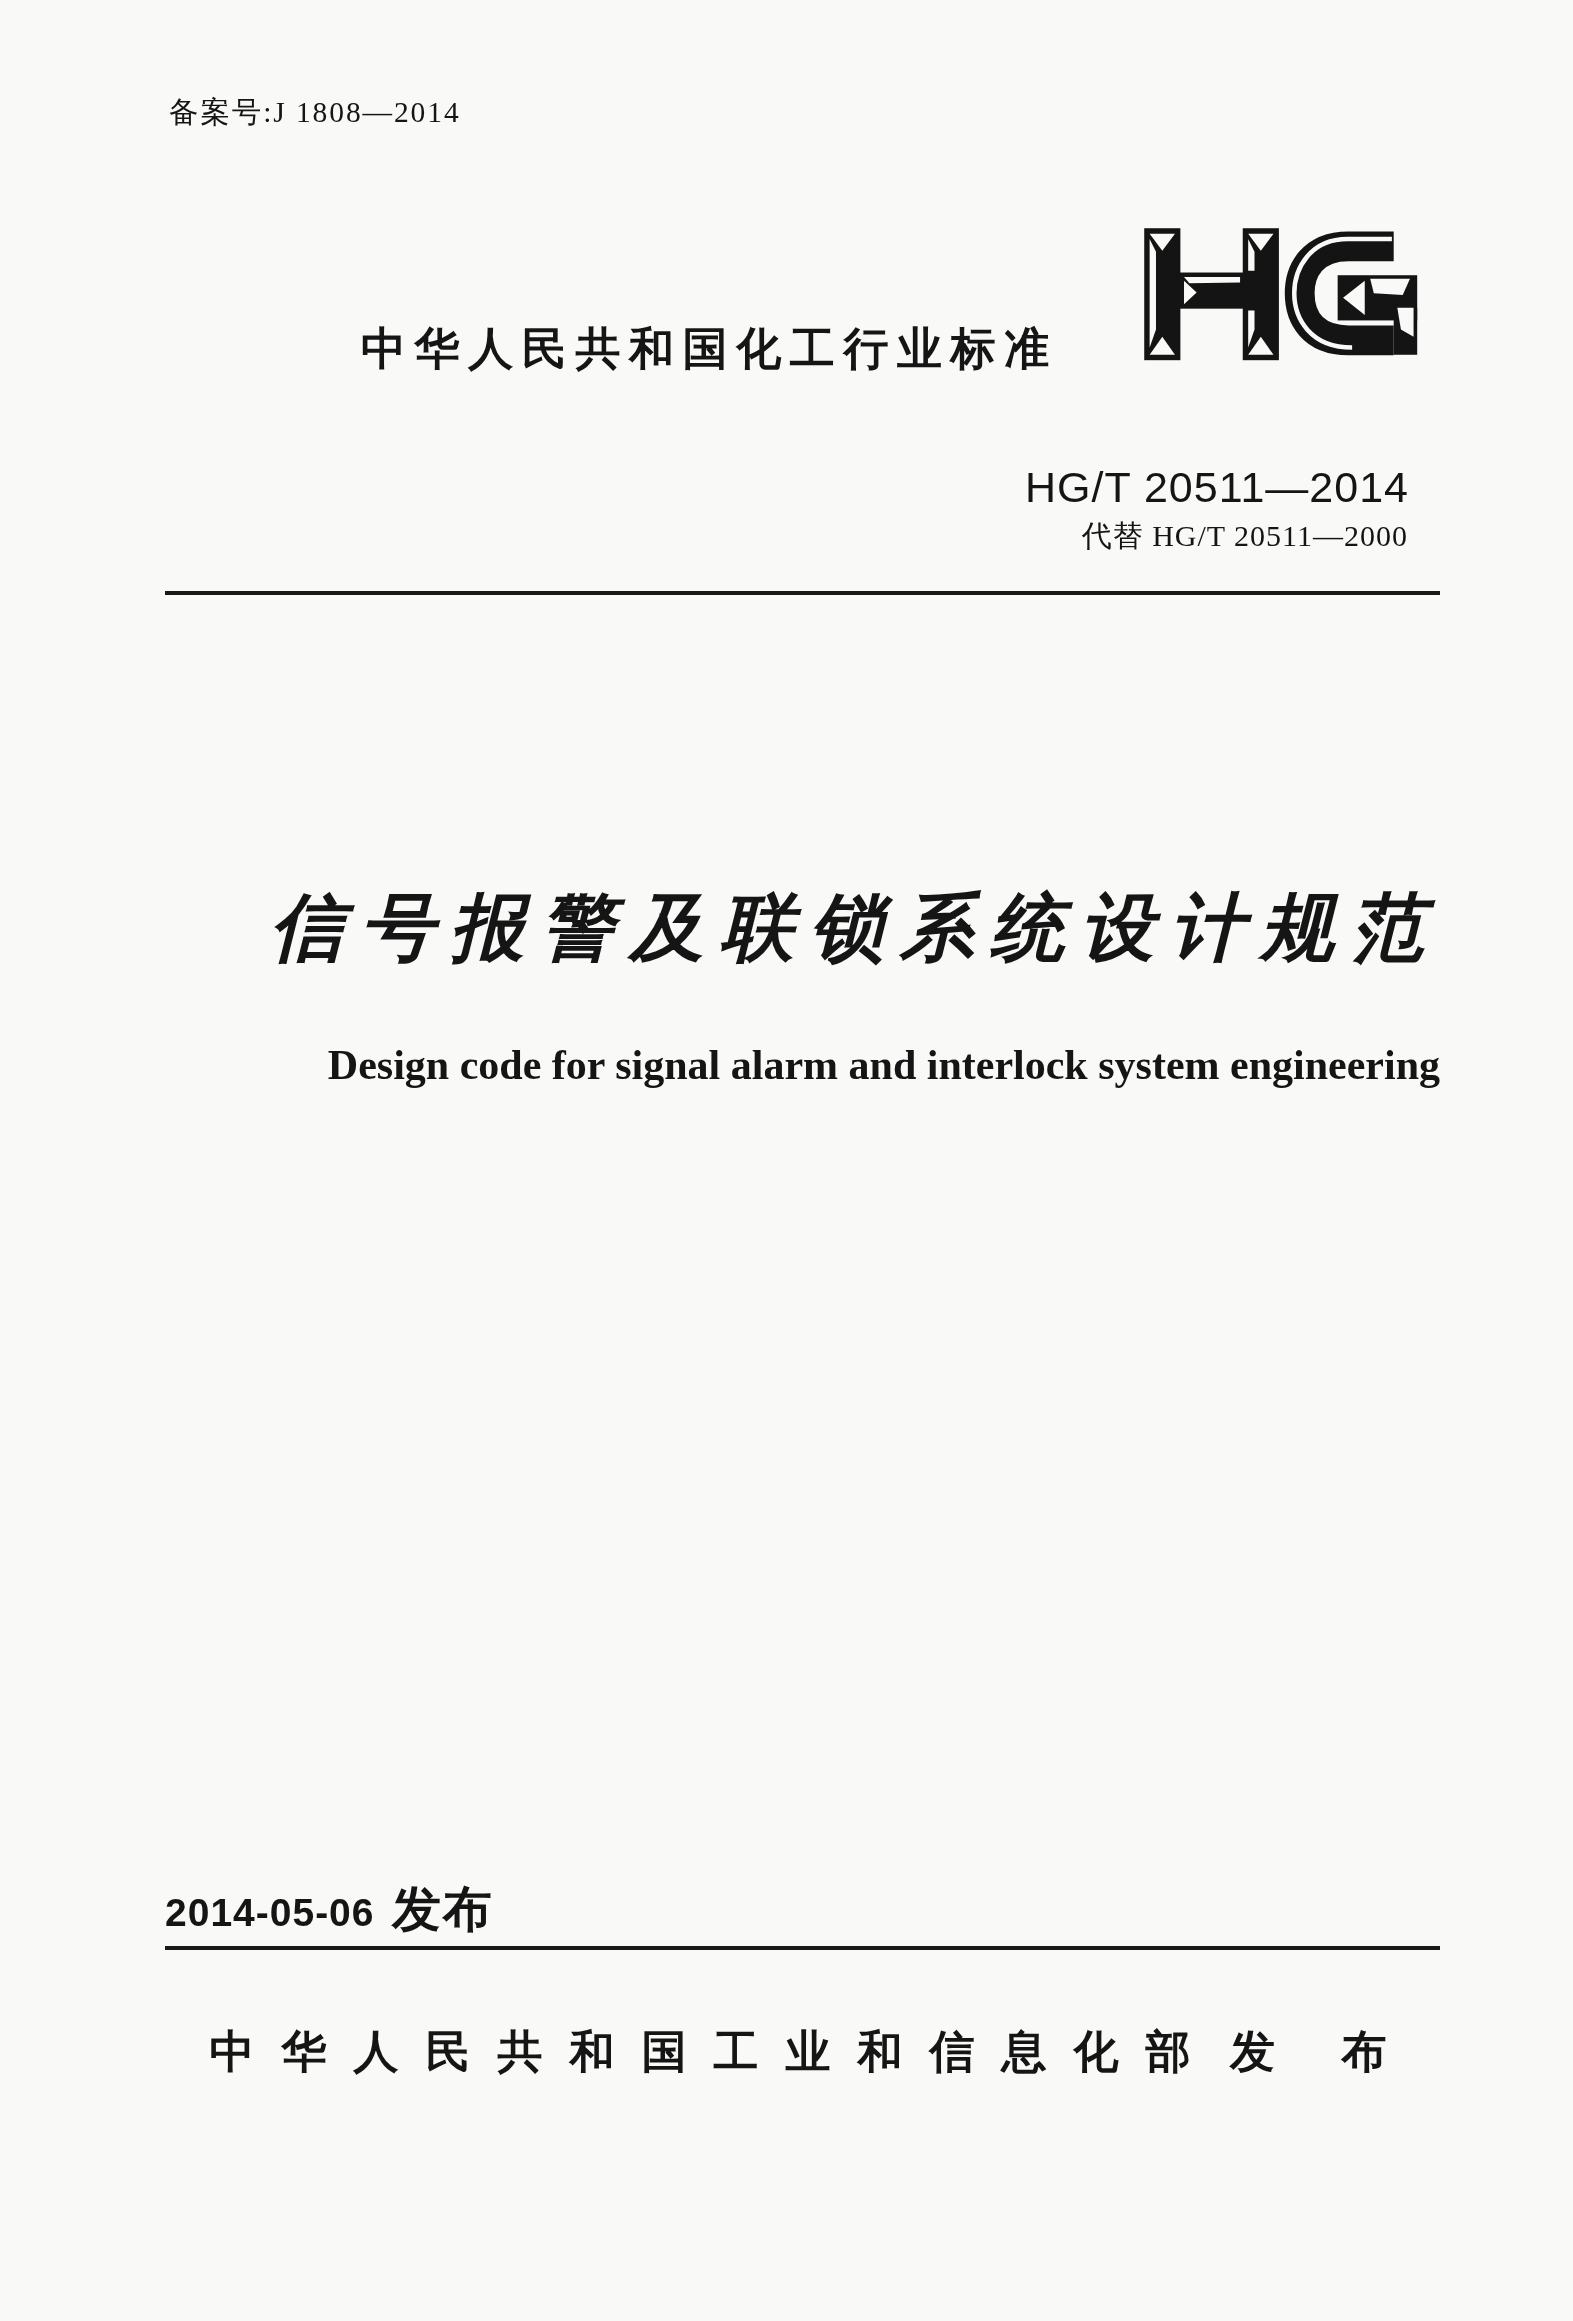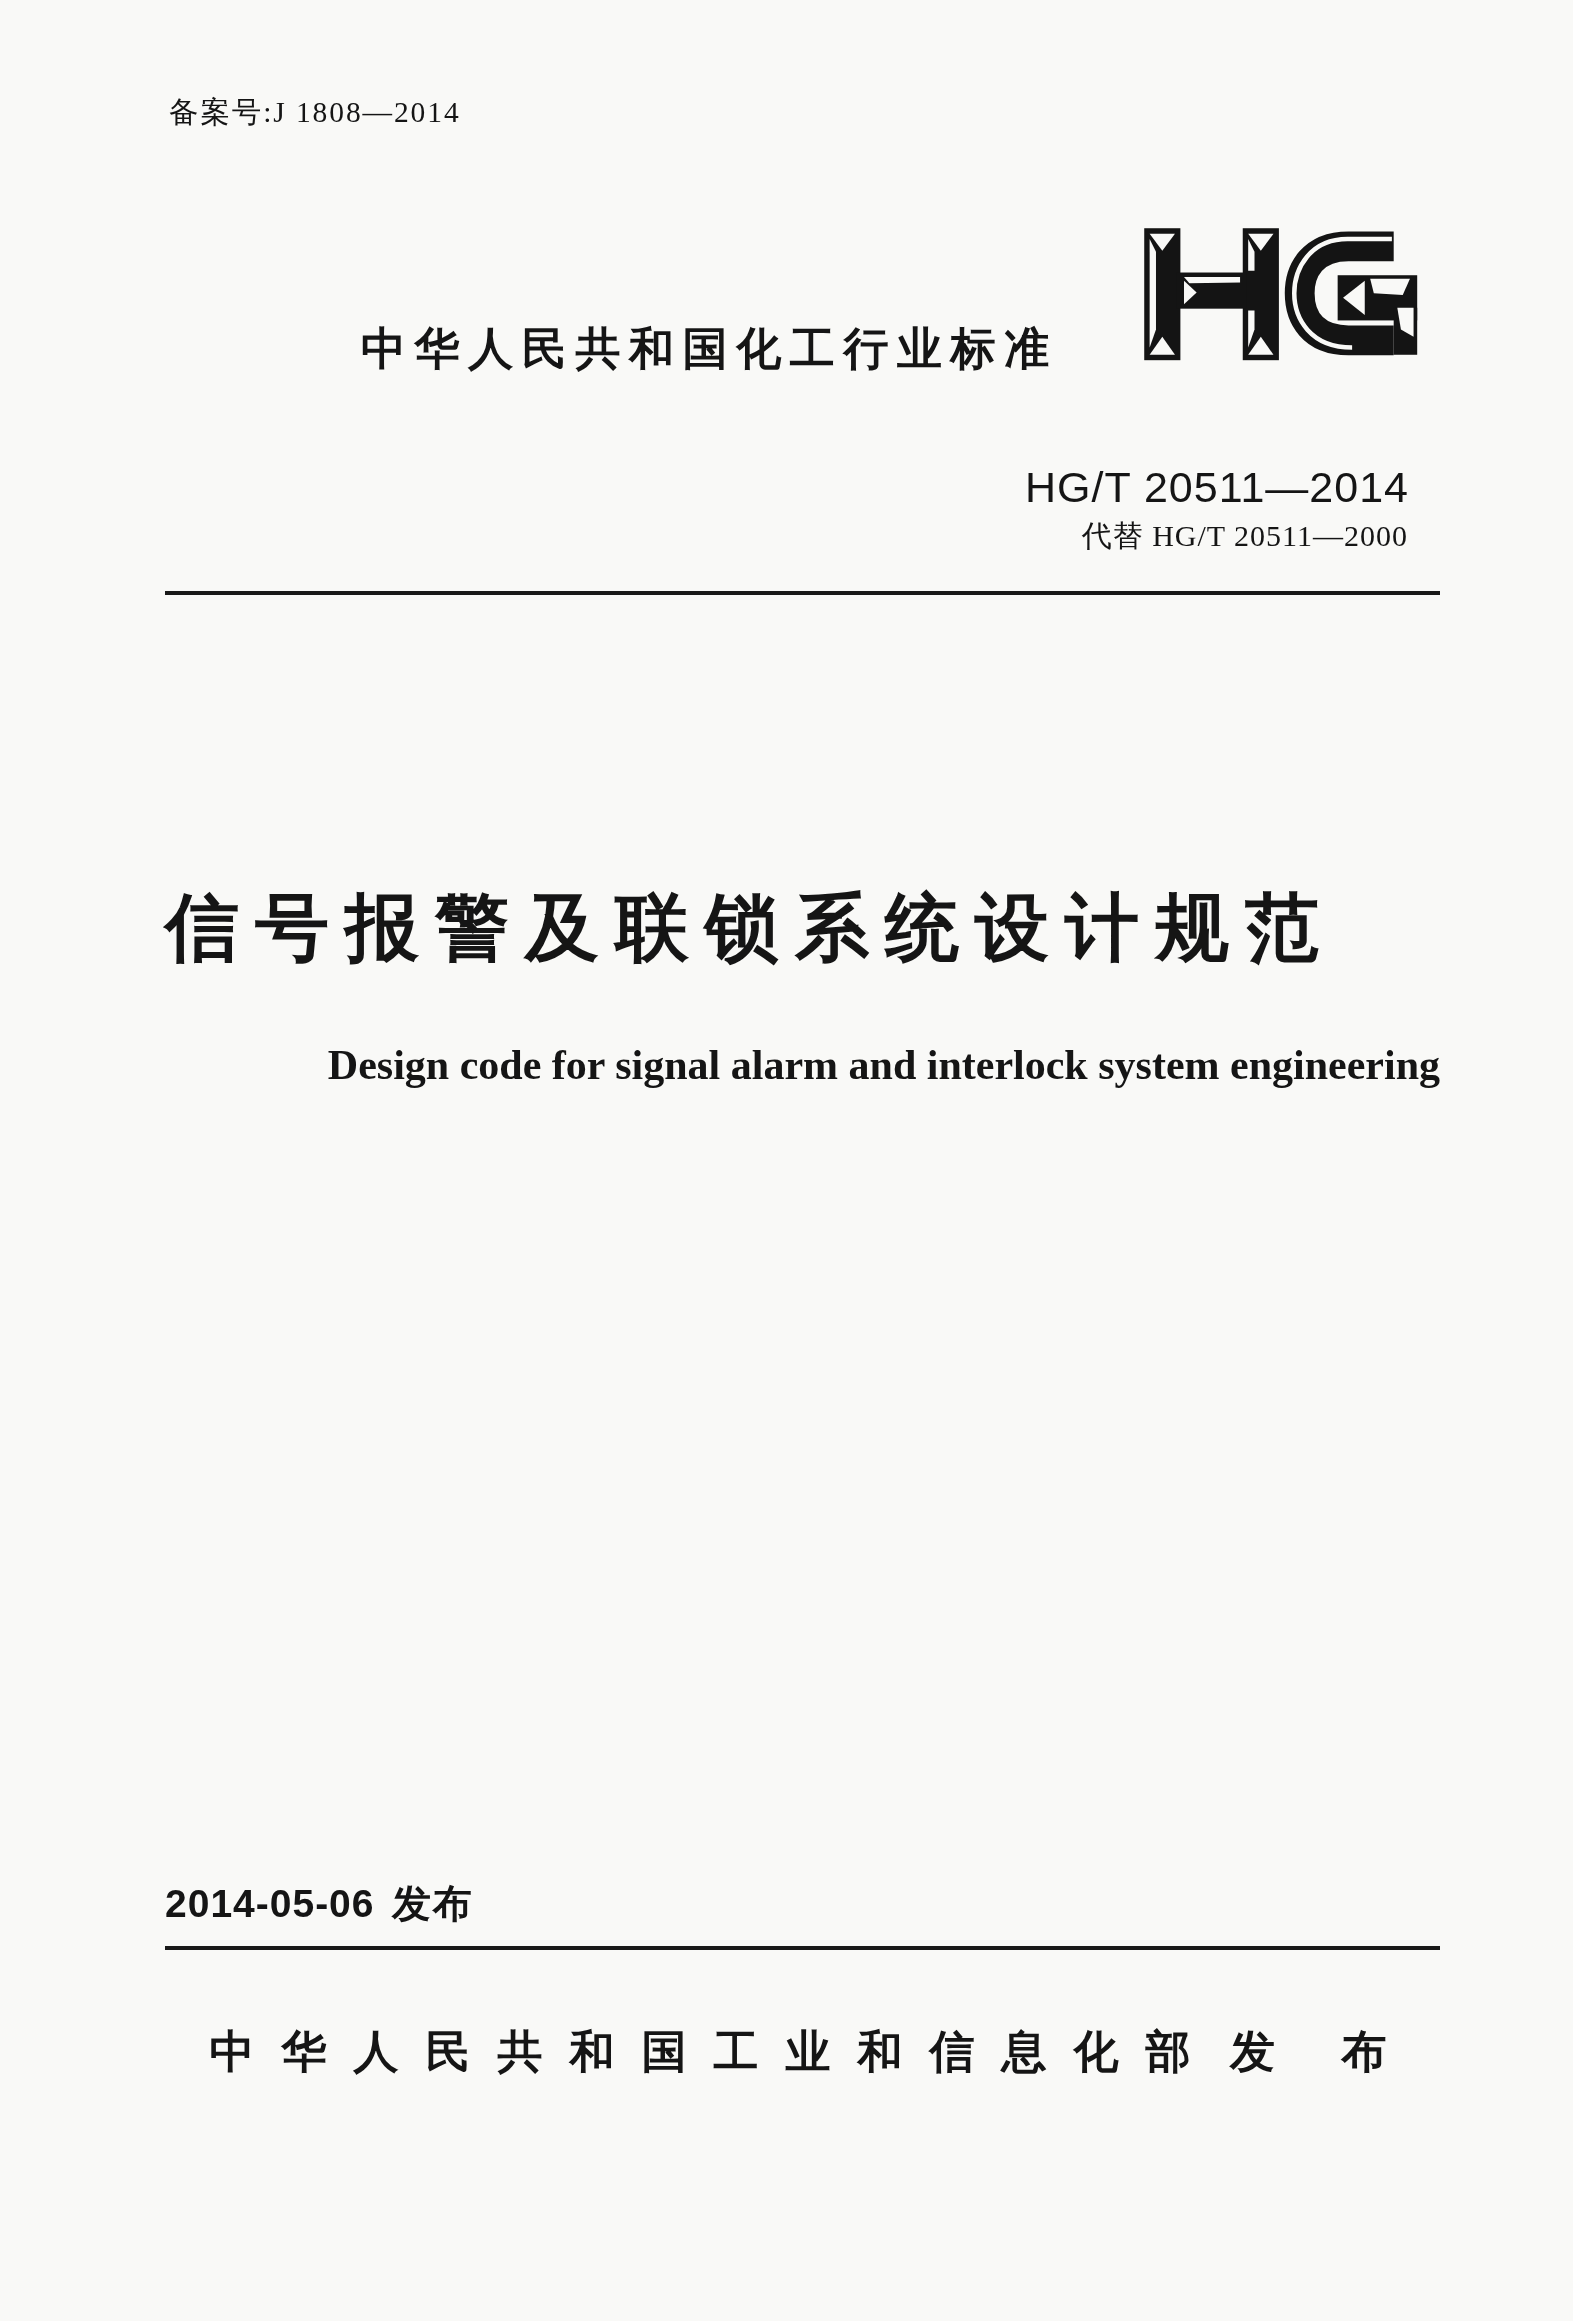--- a/index.html
+++ b/index.html
@@ -37,41 +37,42 @@
     font-size:30px;letter-spacing:1px;
     white-space:nowrap;
   }
   .rule{
     position:absolute;left:165px;width:1275px;background:#191919;
   }
   .rule-top{top:591px;height:3.8px;}
   .rule-bottom{top:1946px;height:3.8px;}
   .cn-title{
     position:absolute;left:165px;top:879px;width:1275px;
-    text-align:left;
+    text-align:right;
     font-size:74px;font-weight:bold;letter-spacing:16px;
     white-space:nowrap;
+    font-style:italic;
   }
   .en-title{
     position:absolute;left:165px;top:1041px;width:1275px;
     text-align:right;
     font-family:"Liberation Serif", serif;
     font-size:42px;font-weight:bold;
     white-space:nowrap;
   }
   .dates{
     position:absolute;left:165px;top:1877px;width:1275px;
     display:flex;justify-content:space-between;align-items:baseline;
   }
   .date-group{white-space:nowrap;}
   .date-num{
     font-size:39px;font-weight:600;letter-spacing:1px;
   }
   .date-label{
-    font-size:39px;font-weight:bold;margin-left:13.3px;letter-spacing:1.9px;
+    font-size:49px;font-weight:bold;margin-left:13.3px;letter-spacing:1.9px;
   }
   .publisher{
     position:absolute;left:165px;top:2022px;width:1275px;
     text-align:center;white-space:nowrap;
     font-size:45px;font-weight:bold;
   }
   .publisher .pub-name{letter-spacing:27px;margin-left:18px;}
   .publisher .pub-label{letter-spacing:27px;}
 </style>
 </head>

